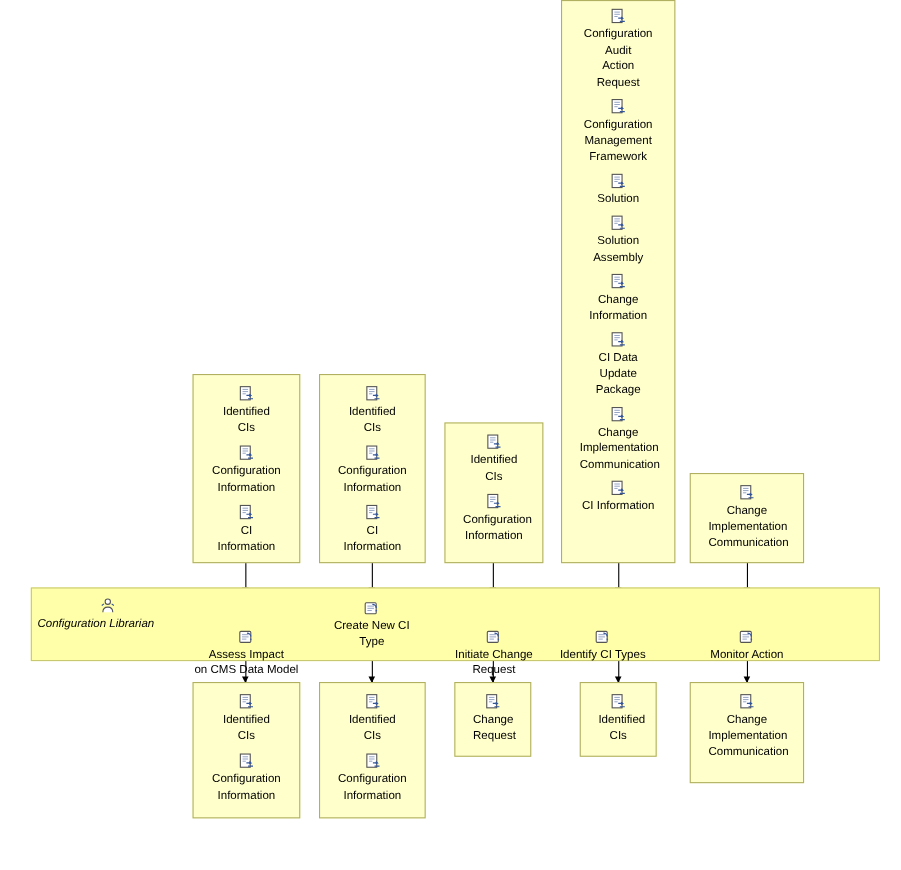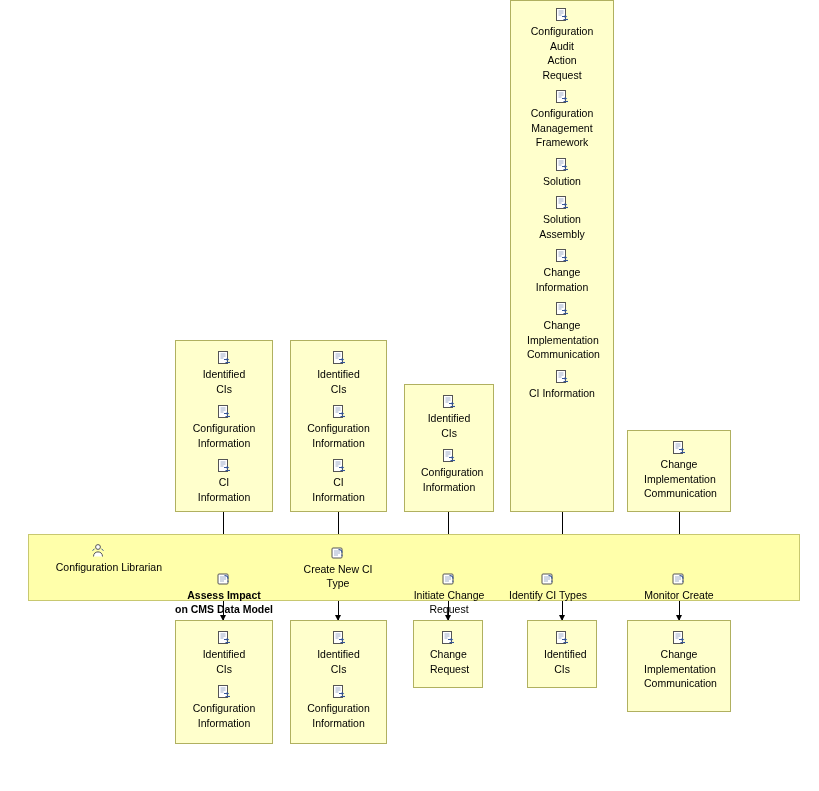--- a/index.html
+++ b/index.html
@@ -40,24 +40,25 @@
   }
   
   .lane {
     position: absolute;
     background: #ffffaa;
     border: 1px solid #c8c870;
     box-sizing: border-box;
   }
   .lane-role {
     position: absolute;
-    text-align: right;
+    text-align: left;
     font-size: 10.5px;
     line-height: 14px;
     color: #000;
+    font-style: italic;
   }
   .task {
     position: absolute;
     text-align: center;
     font-size: 10.5px;
     line-height: 14px;
     color: #000;
   }
   
   .icon {
@@ -243,20 +244,33 @@
       <span class="icon">
         <svg width="16" height="16" viewBox="0 0 16 16">
             <rect x="2.5" y="1.5" width="9" height="12" fill="#ffffff" stroke="#555555"></rect>
             <path d="M4.5 4h5M4.5 6h5M4.5 8h3" stroke="#8899bb" stroke-width="0.8"></path>
             <path d="M8 9.5l4 0-1.2-1.2M12 9.5l-1.2 1.2" stroke="#335599" fill="none" stroke-width="1.1"></path>
             <path d="M9.5 12.5h4.5" stroke="#335599" stroke-width="1.1"></path>
           </svg>
       </span>
       <span class="label">Change
 Information</span>
+    </div>
+    <div class="artifact-item" style="margin-top:7px;">
+      <span class="icon">
+        <svg width="16" height="16" viewBox="0 0 16 16">
+            <rect x="2.5" y="1.5" width="9" height="12" fill="#ffffff" stroke="#555555"></rect>
+            <path d="M4.5 4h5M4.5 6h5M4.5 8h3" stroke="#8899bb" stroke-width="0.8"></path>
+            <path d="M8 9.5l4 0-1.2-1.2M12 9.5l-1.2 1.2" stroke="#335599" fill="none" stroke-width="1.1"></path>
+            <path d="M9.5 12.5h4.5" stroke="#335599" stroke-width="1.1"></path>
+          </svg>
+      </span>
+      <span class="label">CI Data
+Update
+Package</span>
     </div>
     <div class="artifact-item" style="margin-top:7px;">
       <span class="icon">
         <svg width="16" height="16" viewBox="0 0 16 16">
             <rect x="2.5" y="1.5" width="9" height="12" fill="#ffffff" stroke="#555555"></rect>
             <path d="M4.5 4h5M4.5 6h5M4.5 8h3" stroke="#8899bb" stroke-width="0.8"></path>
             <path d="M8 9.5l4 0-1.2-1.2M12 9.5l-1.2 1.2" stroke="#335599" fill="none" stroke-width="1.1"></path>
             <path d="M9.5 12.5h4.5" stroke="#335599" stroke-width="1.1"></path>
           </svg>
       </span>
@@ -314,21 +328,21 @@
     <span class="icon">
       <svg width="16" height="16" viewBox="0 0 16 16">
           <circle cx="8" cy="4" r="2.4" fill="#ffffff" stroke="#555555"></circle>
           <path d="M3.5 13.5c0-3 2-4.6 4.5-4.6s4.5 1.6 4.5 4.6" fill="#ffffff" stroke="#555555"></path>
           <path d="M2.5 7.5l2-1.5M13.5 7.5l-2-1.5" stroke="#335599" stroke-width="1"></path>
         </svg>
     </span>
     <span class="label">Configuration Librarian</span>
   </div>
 
-  <div class="task" style="left:170px; top:543px; width:108px; white-space:pre-line;font-weight:bold;">
+  <div class="task" style="left:170px; top:543px; width:108px; white-space:pre-line;">
     <span class="icon">
       <svg width="16" height="16" viewBox="0 0 16 16">
           <rect x="2" y="3" width="10" height="10" rx="1" fill="#ffffff" stroke="#555555"></rect>
           <path d="M4 6h6M4 8h6M4 10h4" stroke="#8899bb" stroke-width="0.8"></path>
           <path d="M8.5 4.5c2 0 3.5 1.5 3.5 3.2" stroke="#335599" fill="none" stroke-width="1.1"></path>
           <path d="M13 10l-1.6-0.6 0.2 1.8z" fill="#335599"></path>
         </svg>
     </span>
     <span class="label">Assess Impact
 on CMS Data Model</span>
@@ -374,21 +388,21 @@
 
   <div class="task" style="left:628px; top:543px; width:102px; white-space:pre-line;">
     <span class="icon">
       <svg width="16" height="16" viewBox="0 0 16 16">
           <rect x="2" y="3" width="10" height="10" rx="1" fill="#ffffff" stroke="#555555"></rect>
           <path d="M4 6h6M4 8h6M4 10h4" stroke="#8899bb" stroke-width="0.8"></path>
           <path d="M8.5 4.5c2 0 3.5 1.5 3.5 3.2" stroke="#335599" fill="none" stroke-width="1.1"></path>
           <path d="M13 10l-1.6-0.6 0.2 1.8z" fill="#335599"></path>
         </svg>
     </span>
-    <span class="label">Monitor Create</span>
+    <span class="label">Monitor Action</span>
   </div>
 
   <div class="conn" style="left:223px; top:601px; height:19px;"></div>
   <div class="arrowhead" style="left:220px; top:615px;"></div>
 
   <div class="conn" style="left:338px; top:601px; height:19px;"></div>
   <div class="arrowhead" style="left:335px; top:615px;"></div>
 
   <div class="conn" style="left:448px; top:601px; height:19px;"></div>
   <div class="arrowhead" style="left:445px; top:615px;"></div>

